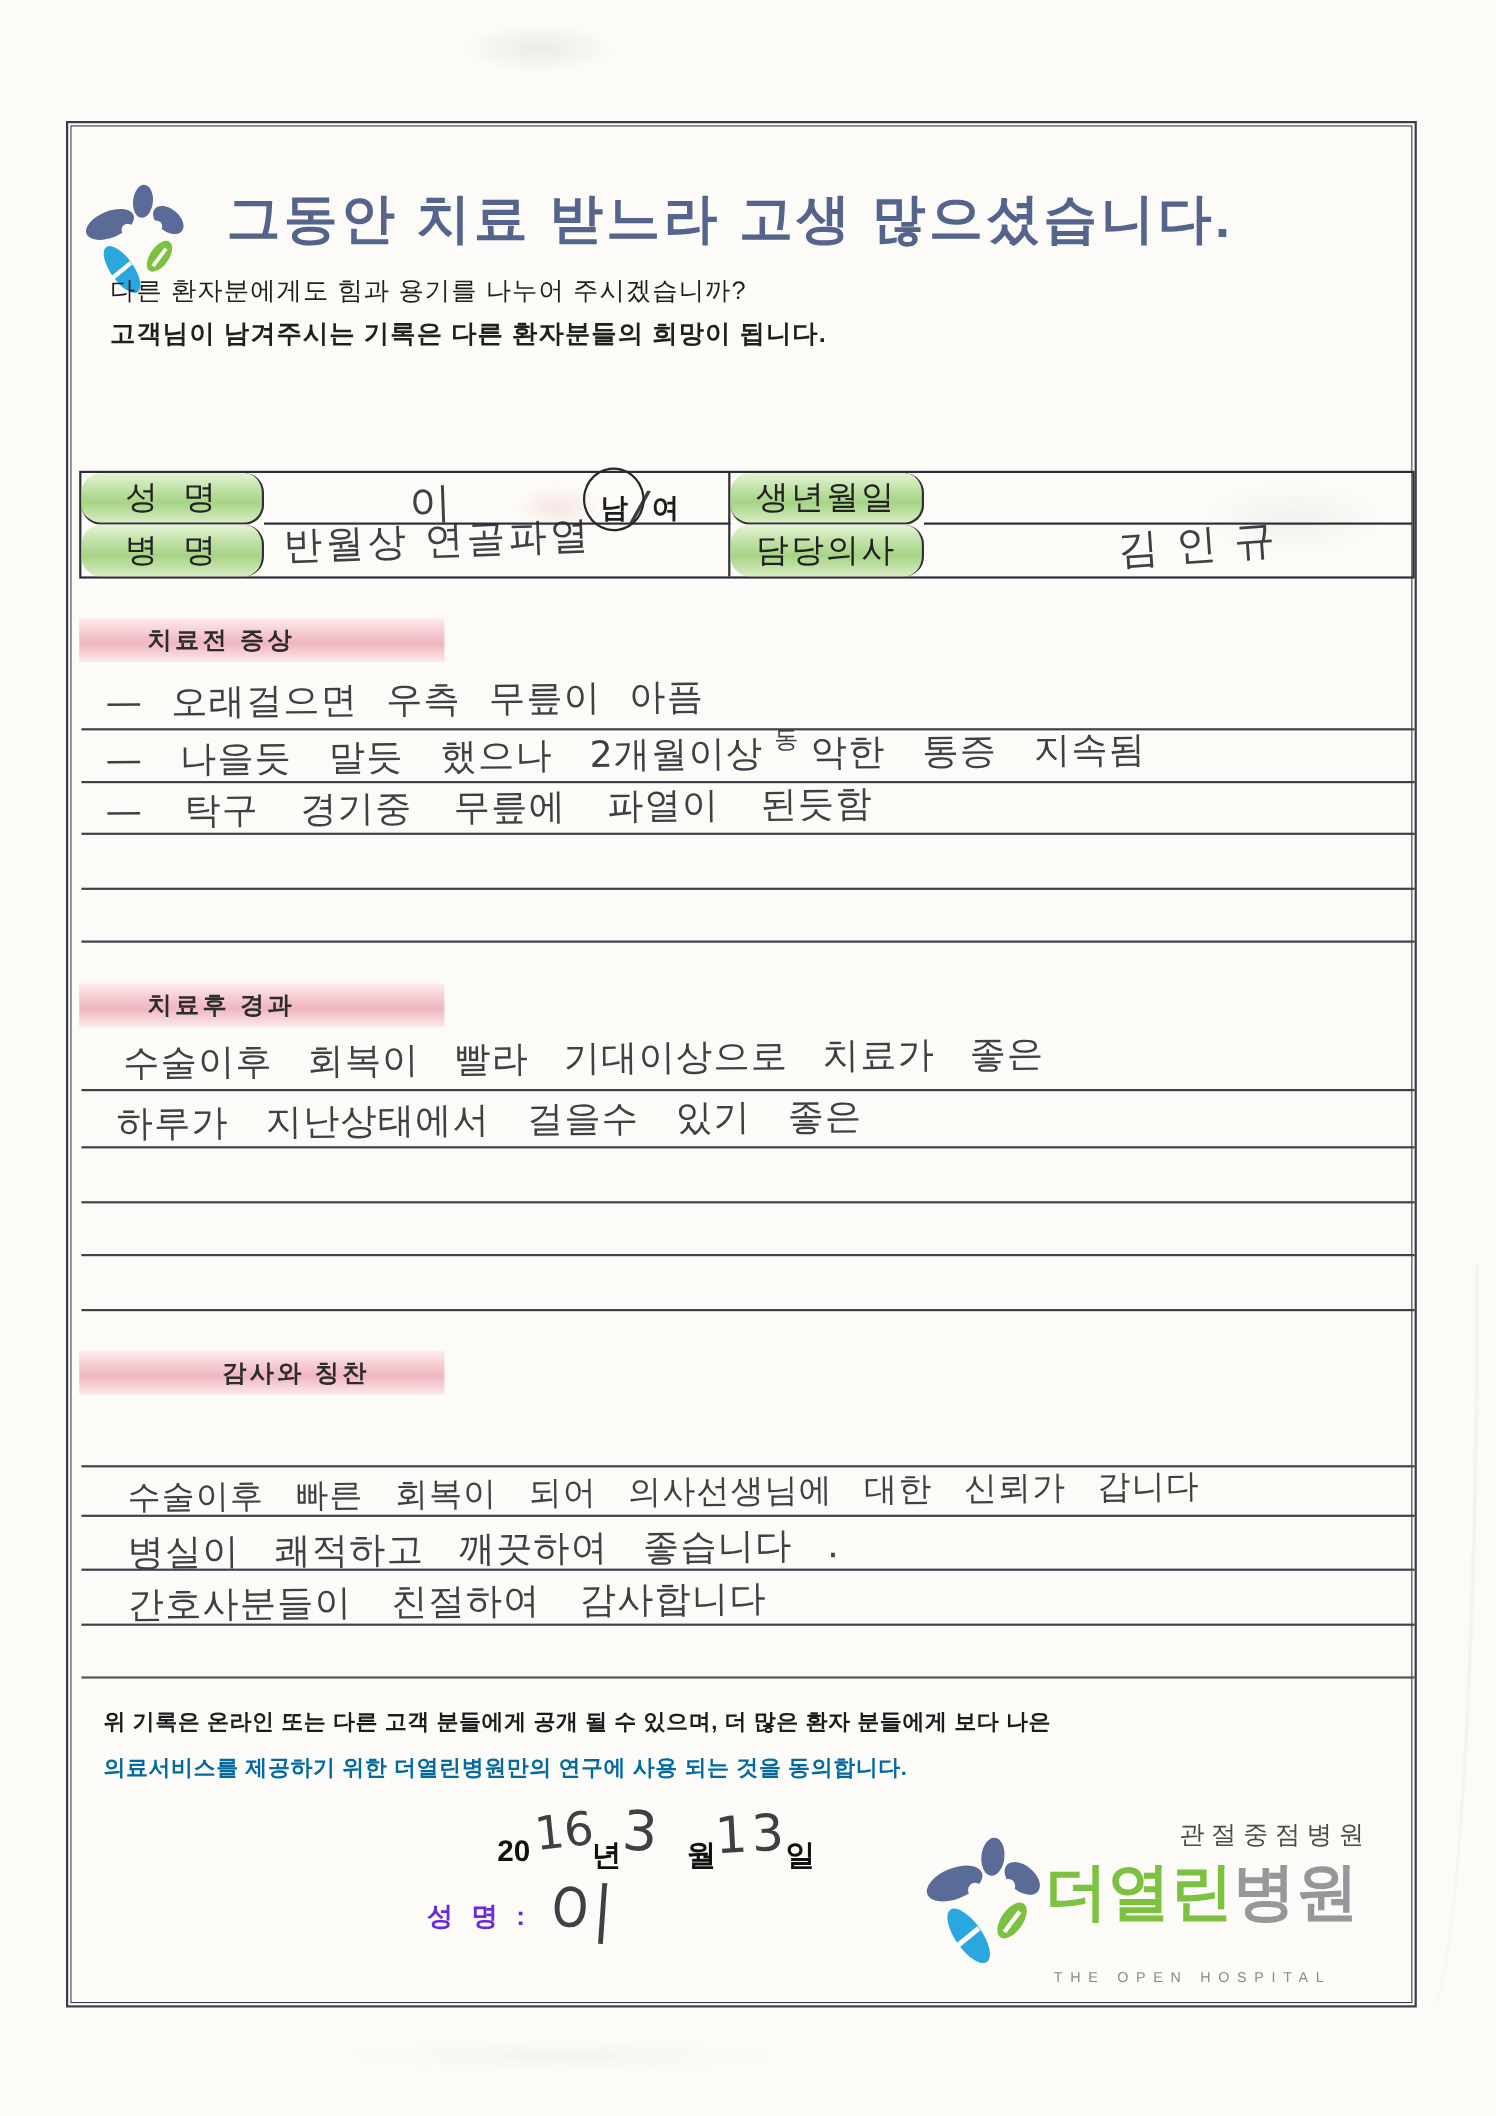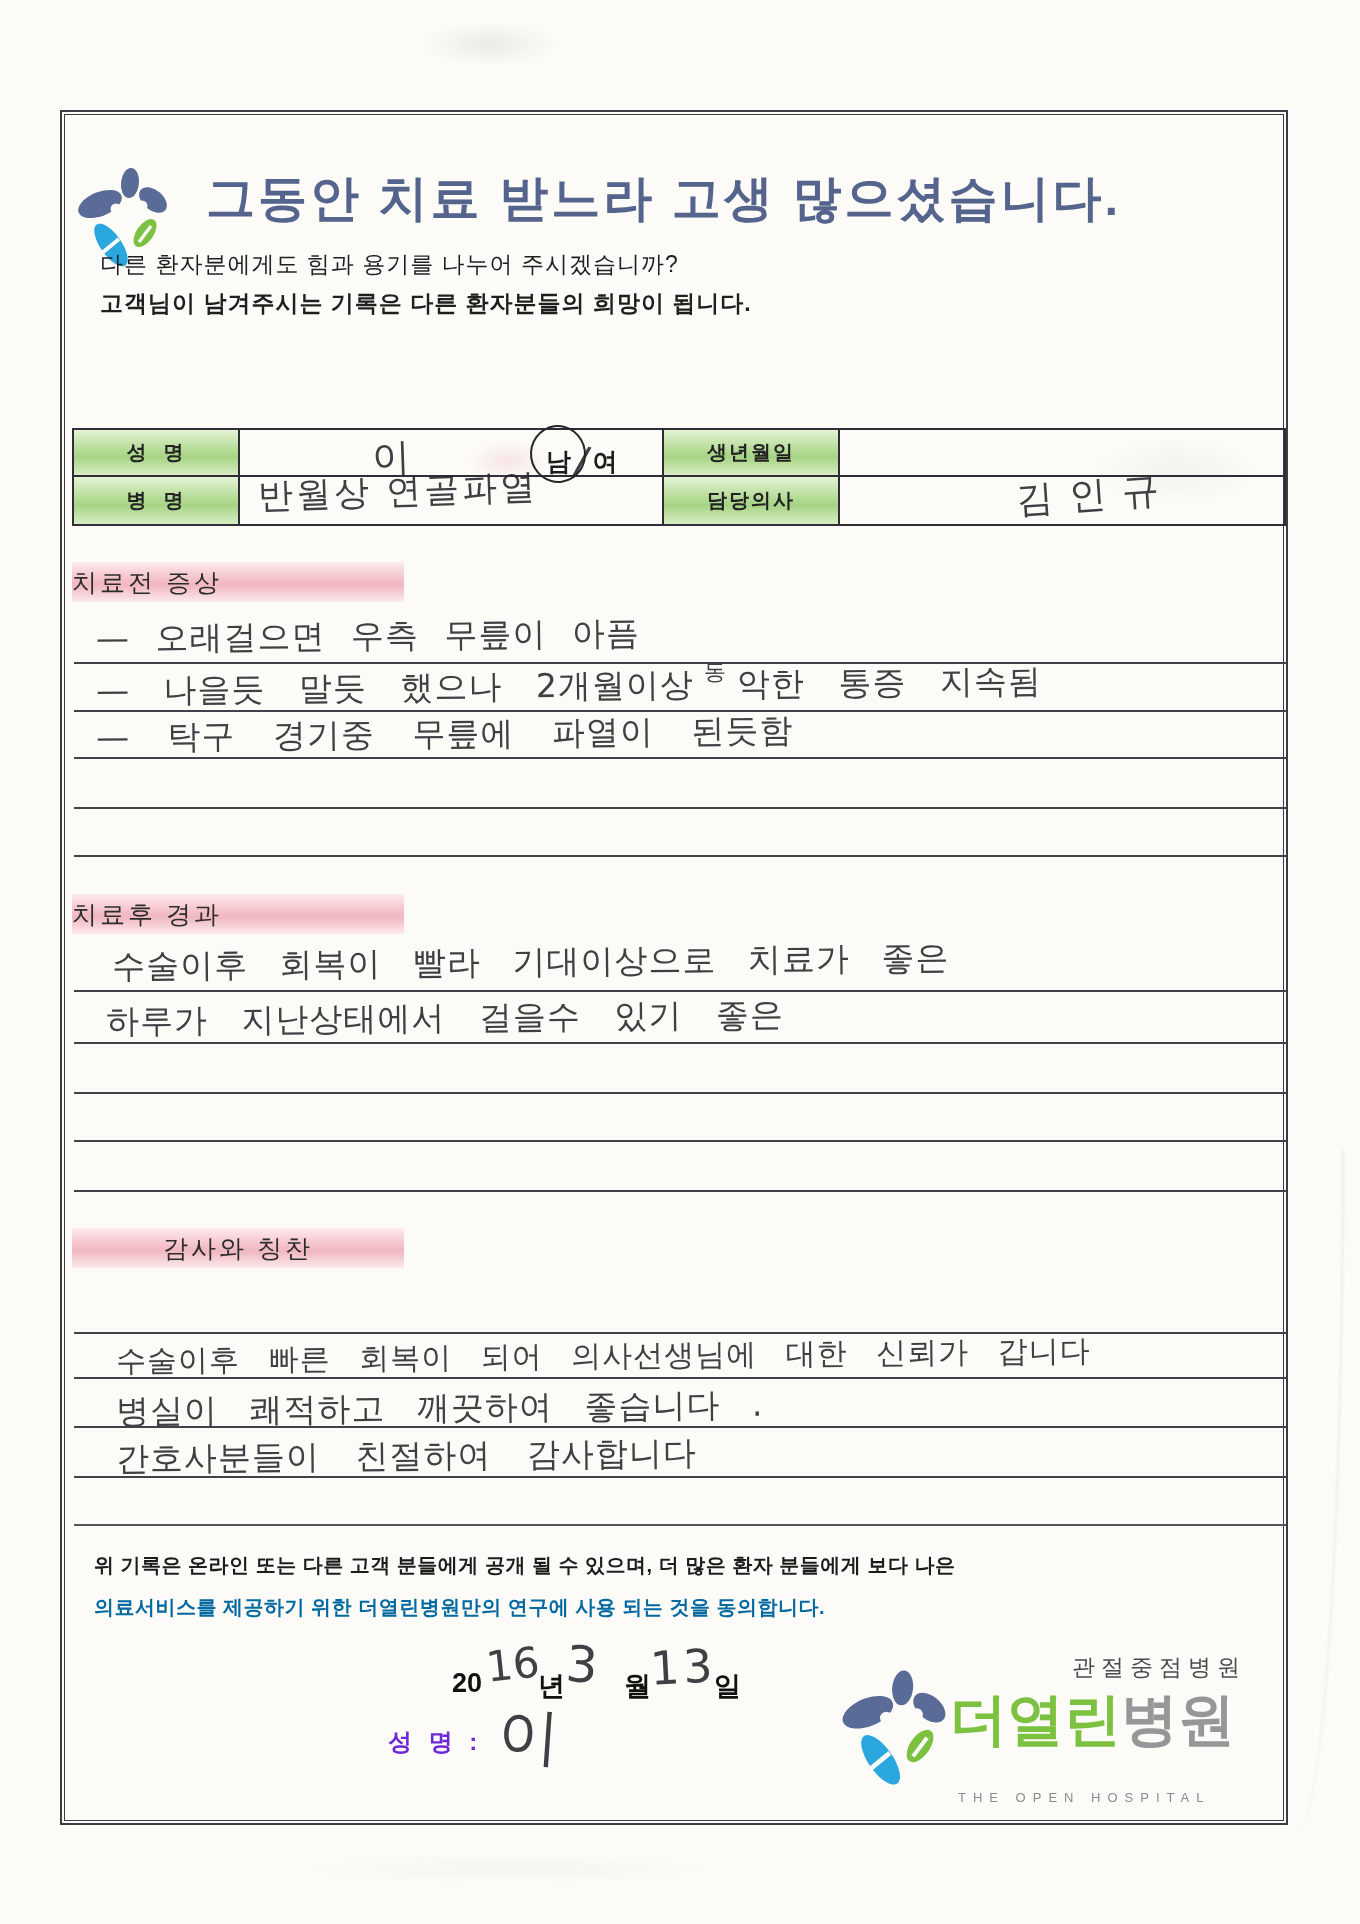--- a/index.html
+++ b/index.html
@@ -33,40 +33,40 @@
 
   
   .ptable { position:absolute; left:72px; top:428px; width:1214px; height:98px;
     display:grid; grid-template-columns:166px 424px 176px 1fr; grid-template-rows:1fr 1fr;
     border:2px solid #2e2e36; }
   .ptable .cell { border-right:2px solid #2e2e36; border-bottom:2px solid #2e2e36;
     display:flex; align-items:center; justify-content:center; }
   .ptable .cell.last-col { border-right:none; }
   .ptable .cell.last-row { border-bottom:none; }
   .cell.green { background:linear-gradient(180deg,#e4f3d4 0%,#b4db96 45%,#a6d485 60%,#d7ecc2 100%);
-    font-size:20px; font-weight:bold; color:#222; letter-spacing:2px; white-space:pre; }
+    font-size:30px; font-weight:normal; color:#222; letter-spacing:2px; white-space:pre;border-radius:18px; }
 
   
   .hw { position:absolute; color:#26262c; opacity:.88; white-space:nowrap;
     font-family:"DejaVu Sans","Liberation Sans",sans-serif; }
   .hw-name   { left:372px; top:432px; font-size:38px; transform:rotate(-2deg); }
   .hw-disease{ left:258px; top:468px; font-size:35px; letter-spacing:3px; transform:rotate(-2deg); }
   .hw-doctor { left:1016px; top:470px; font-size:37px; letter-spacing:16px; transform:rotate(-4deg); }
 
   .gender-box { position:absolute; left:546px; top:438px; display:flex; align-items:center; }
   .gender-box .g { font-size:25px; font-weight:bold; color:#1d1d1d; }
   .gender-slash { font-size:40px; font-weight:normal; color:#26262c; margin:0 4px; transform:rotate(12deg); }
   .gender-circle { position:absolute; left:-16px; top:-13px; width:56px; height:58px;
     border:2.5px solid #26262c; border-radius:50%; transform:rotate(-8deg); }
 
   
   .bar { position:absolute; left:72px; width:332px; height:40px;
     background:linear-gradient(180deg,#fdecee 0%,#f4c2ca 42%,#f0b7c0 58%,#fceaec 100%); }
-  .bar span { display:block; line-height:40px;
-    font-size:25px; font-weight:normal; color:#2c2c2c; letter-spacing:3px; }
+  .bar span { display:block; padding-left:62px; line-height:40px;
+    font-size:22px; font-weight:bold; color:#2c2c2c; letter-spacing:3px; }
   .bar1 { top:562px; } .bar2 { top:894px; } .bar3 { top:1228px;text-align:center; }
 
   
   .rule { position:absolute; left:74px; width:1212px; height:2px; background:#41414b; }
   .sep  { position:absolute; left:74px; width:1212px; height:2px; background:#55555d; }
 
   .hw-line { font-size:33px; letter-spacing:1px; word-spacing:14px; transform:rotate(-0.6deg); }
   .s1l1 { left:96px;  top:614px; }
   .s1l2 { left:96px;  top:664px; word-spacing:22px; }
   .s1l3 { left:96px;  top:712px; word-spacing:26px; }

